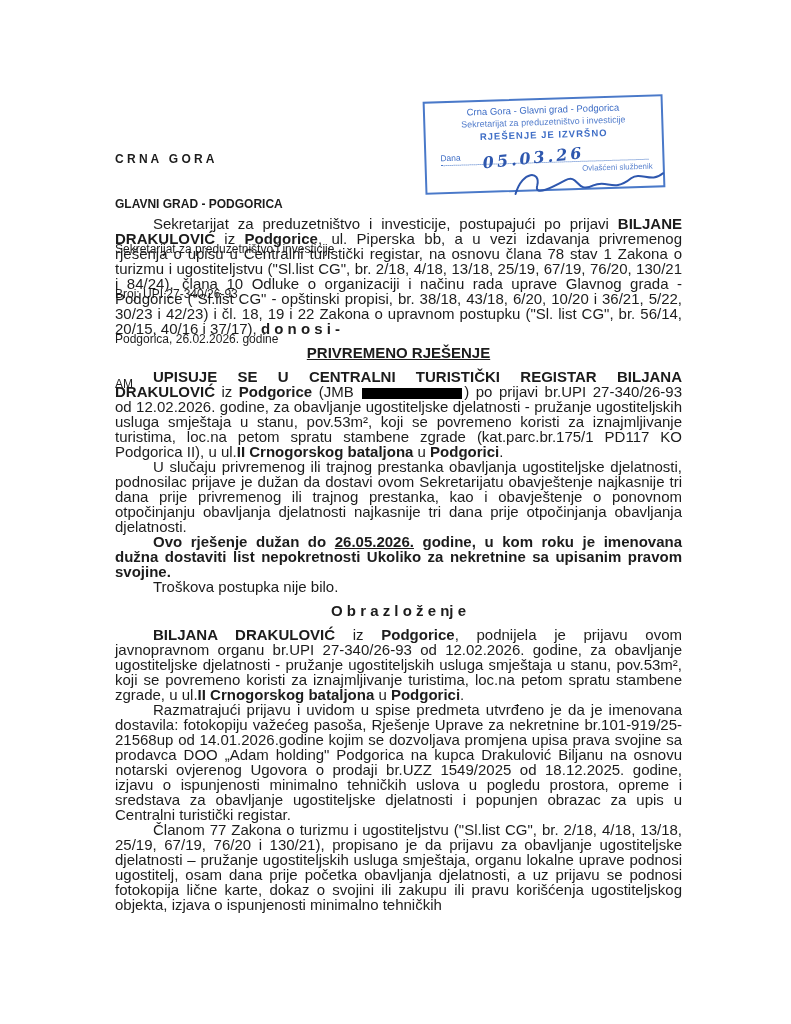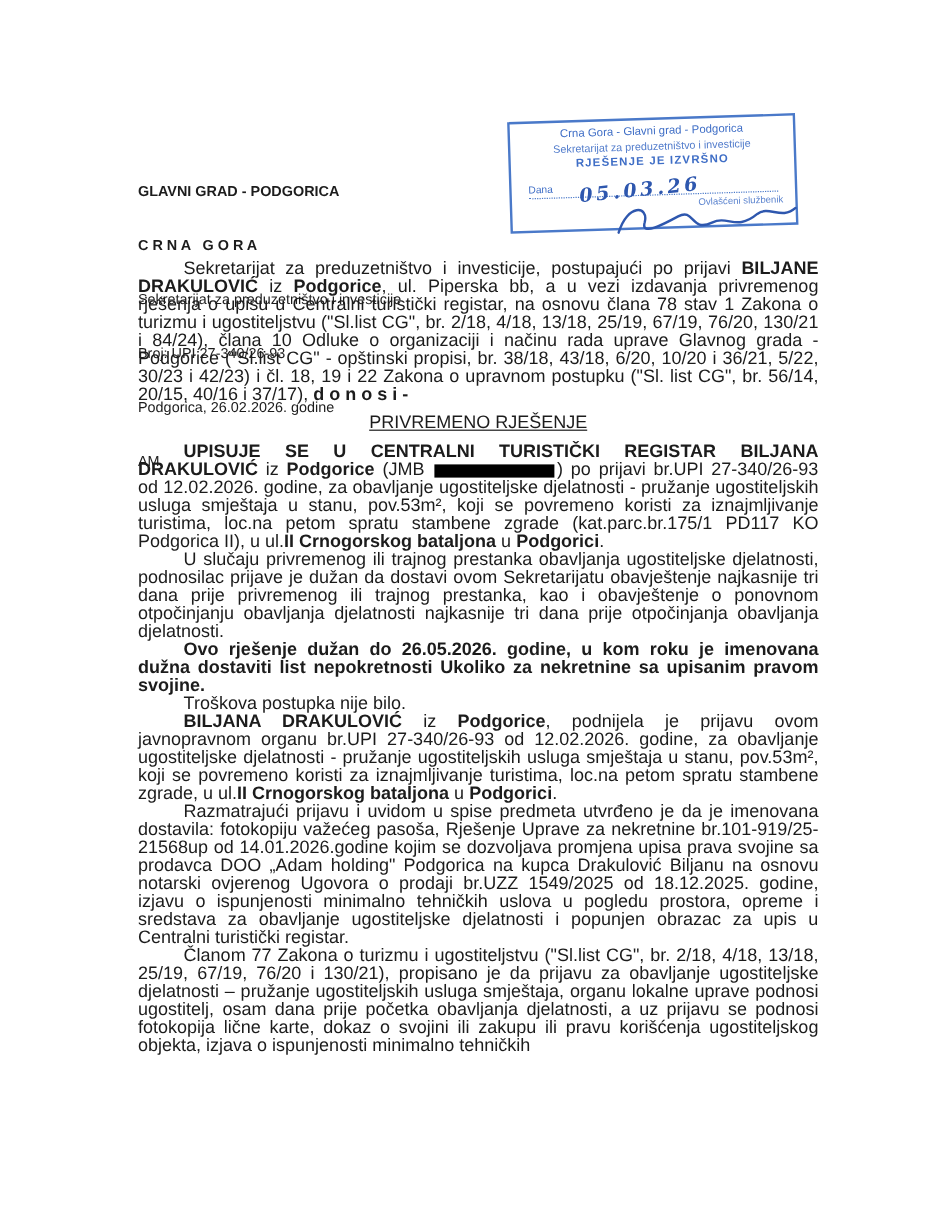--- a/index.html
+++ b/index.html
@@ -30,27 +30,27 @@
     font-size: 15px;
     line-height: 15px;
     text-align: justify;
   }
   .doc-paragraph {
     margin: 0;
     text-indent: 38px;
   }
   .doc-heading {
     text-align: center;
-    font-weight: normal;
+    font-weight: bold;
     margin: 9px 0;
     text-indent: 0;
   }
   .doc-heading.u { text-decoration: underline; }
   .b { font-weight: bold; }
-  .u { }
+  .u { text-decoration: underline; }
   .redaction {
     display: inline-block;
     height: 11px;
     background: #000;
     vertical-align: middle;
     margin: 0 2px;
   }
   
   .stamp {
     position: absolute;
@@ -98,22 +98,22 @@
     width: 160px;
     height: 40px;
   }
 </style>
 </head>
 <body>
 
 <div class="page">
 
   <div class="letterhead">
+    <div class="lh-bold">C R N A   G O R A</div>
     <div class="lh-bold">GLAVNI GRAD - PODGORICA</div>
-    <div class="lh-bold">C R N A   G O R A</div>
     <div>Sekretarijat za preduzetništvo i investicije</div>
     <div>Broj: UPI 27-340/26-93</div>
     <div>Podgorica, 26.02.2026. godine</div>
     <div>AM</div>
   </div>
 
   <div class="stamp">
     <div class="stamp-line1">Crna Gora - Glavni grad - Podgorica</div>
     <div class="stamp-line2">Sekretarijat za preduzetništvo i investicije</div>
     <div class="stamp-line3">RJEŠENJE JE IZVRŠNO</div>
@@ -127,18 +127,19 @@
     </svg>
   </div>
 
   <div class="doc-body">
       <p class="doc-paragraph"><span>Sekretarijat za preduzetništvo i investicije, postupajući po prijavi </span><span class="b">BILJANE DRAKULOVIĆ</span><span> iz </span><span class="b">Podgorice</span><span>, ul. Piperska bb, a u vezi izdavanja privremenog rješenja o upisu u Centralni turistički registar, na osnovu člana 78 stav 1 Zakona o turizmu i ugostiteljstvu ("Sl.list CG", br. 2/18, 4/18, 13/18, 25/19, 67/19, 76/20, 130/21 i 84/24), člana 10 Odluke o organizaciji i načinu rada uprave Glavnog grada - Podgorice ("Sl.list CG" - opštinski propisi, br. 38/18, 43/18, 6/20, 10/20 i 36/21, 5/22, 30/23 i 42/23) i čl. 18, 19 i 22 Zakona o upravnom postupku ("Sl. list CG", br. 56/14, 20/15, 40/16 i 37/17), </span><span class="b">d o n o s i -</span></p>
       <div class="doc-heading u">PRIVREMENO RJEŠENJE</div>
       <p class="doc-paragraph"><span class="b">UPISUJE SE U CENTRALNI TURISTIČKI REGISTAR BILJANA DRAKULOVIĆ</span><span> iz </span><span class="b">Podgorice</span><span> (JMB </span><span class="redaction" style="width: 100px;"></span><span>) po prijavi br.UPI 27-340/26-93 od 12.02.2026. godine, za obavljanje ugostiteljske djelatnosti - pružanje ugostiteljskih usluga smještaja u stanu, pov.53m², koji se povremeno koristi za iznajmljivanje turistima, loc.na petom spratu stambene zgrade (kat.parc.br.175/1 PD117 KO Podgorica II), u ul.</span><span class="b">II Crnogorskog bataljona</span><span> u </span><span class="b">Podgorici</span><span>.</span></p>
       <p class="doc-paragraph"><span>U slučaju privremenog ili trajnog prestanka obavljanja ugostiteljske djelatnosti, podnosilac prijave je dužan da dostavi ovom Sekretarijatu obavještenje najkasnije tri dana prije privremenog ili trajnog prestanka, kao i obavještenje o ponovnom otpočinjanju obavljanja djelatnosti najkasnije tri dana prije otpočinjanja obavljanja djelatnosti.</span></p>
       <p class="doc-paragraph"><span class="b">Ovo rješenje dužan do </span><span class="b u">26.05.2026.</span><span class="b"> godine, u kom roku je imenovana dužna dostaviti list nepokretnosti Ukoliko za nekretnine sa upisanim pravom svojine.</span></p>
       <p class="doc-paragraph"><span>Troškova postupka nije bilo.</span></p>
+      <div class="doc-heading">O b r a z l o ž e nj e</div>
       <p class="doc-paragraph"><span class="b">BILJANA DRAKULOVIĆ</span><span> iz </span><span class="b">Podgorice</span><span>, podnijela je prijavu ovom javnopravnom organu br.UPI 27-340/26-93 od 12.02.2026. godine, za obavljanje ugostiteljske djelatnosti - pružanje ugostiteljskih usluga smještaja u stanu, pov.53m², koji se povremeno koristi za iznajmljivanje turistima, loc.na petom spratu stambene zgrade, u ul.</span><span class="b">II Crnogorskog bataljona</span><span> u </span><span class="b">Podgorici</span><span>.</span></p>
       <p class="doc-paragraph"><span>Razmatrajući prijavu i uvidom u spise predmeta utvrđeno je da je imenovana dostavila: fotokopiju važećeg pasoša, Rješenje Uprave za nekretnine br.101-919/25-21568up od 14.01.2026.godine kojim se dozvoljava promjena upisa prava svojine sa prodavca DOO „Adam holding" Podgorica na kupca Drakulović Biljanu na osnovu notarski ovjerenog Ugovora o prodaji br.UZZ 1549/2025 od 18.12.2025. godine, izjavu o ispunjenosti minimalno tehničkih uslova u pogledu prostora, opreme i sredstava za obavljanje ugostiteljske djelatnosti i popunjen obrazac za upis u Centralni turistički registar.</span></p>
       <p class="doc-paragraph"><span>Članom 77 Zakona o turizmu i ugostiteljstvu ("Sl.list CG", br. 2/18, 4/18, 13/18, 25/19, 67/19, 76/20 i 130/21), propisano je da prijavu za obavljanje ugostiteljske djelatnosti – pružanje ugostiteljskih usluga smještaja, organu lokalne uprave podnosi ugostitelj, osam dana prije početka obavljanja djelatnosti, a uz prijavu se podnosi fotokopija lične karte, dokaz o svojini ili zakupu ili pravu korišćenja ugostiteljskog objekta, izjava o ispunjenosti minimalno tehničkih</span></p>
     </div>
 
 </div>
 
 </body></html>

